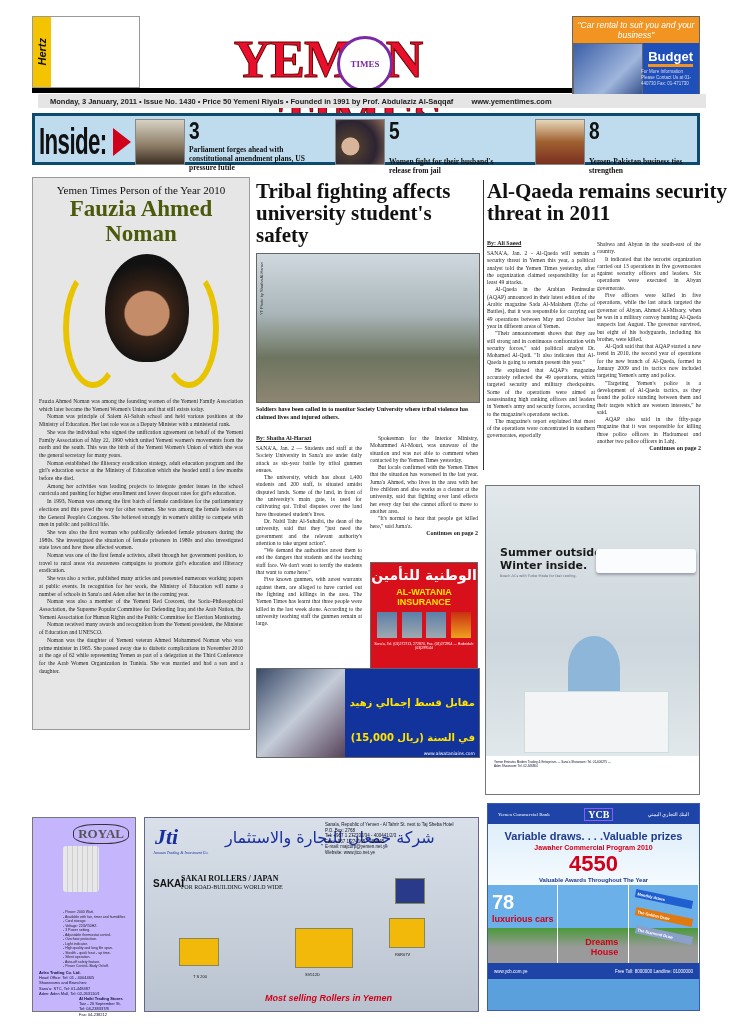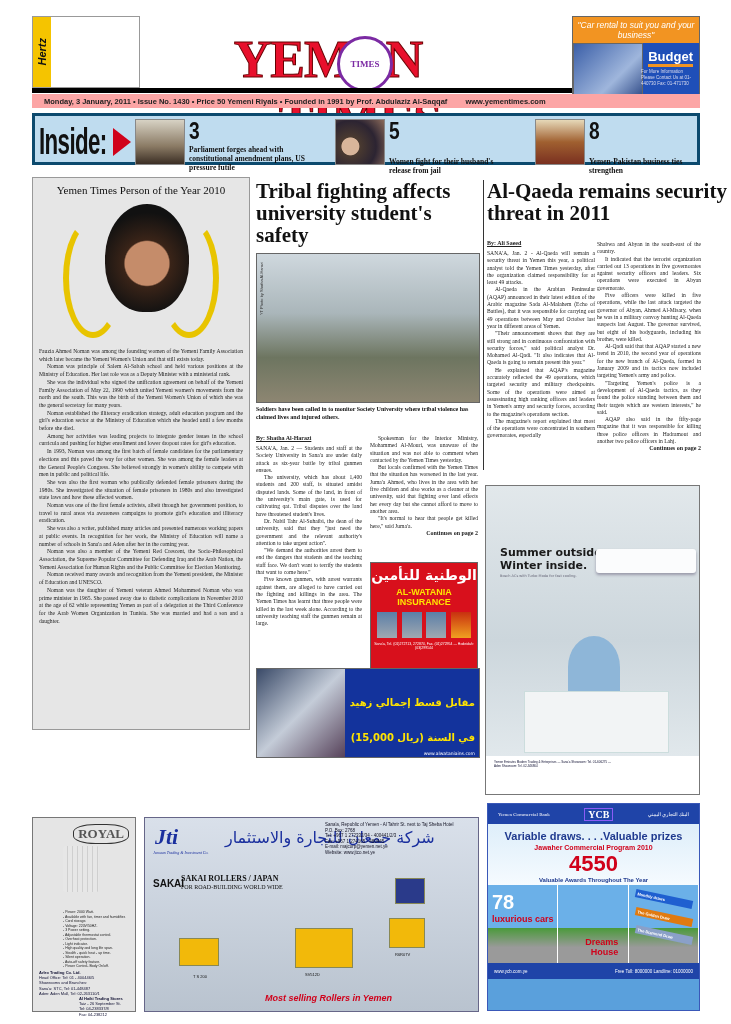--- a/index.html
+++ b/index.html
@@ -15,21 +15,21 @@
 .hertz .t3{font:bold 8px "Liberation Sans",sans-serif;border-top:1px solid #f5c400;margin-top:6px;padding-top:3px}
 .hertz .t4{font:4px "Liberation Sans",sans-serif;margin-top:2px}
 .logo{left:175px;top:30px;width:370px;height:60px;text-align:center;font:bold 52px "Liberation Serif",serif;color:#e8102c;letter-spacing:-1px;-webkit-text-stroke:1px #600;line-height:60px}
 .logo-emblem{left:337px;top:36px;width:56px;height:56px;border-radius:50%;background:#fff;border:3px solid #7b2aa3;font:bold 9px "Liberation Serif",serif;color:#7b2aa3;display:flex;align-items:center;justify-content:center;flex-direction:column}
 .budget{left:572px;top:16px;width:128px;height:88px;background:#1f4fb8;border:1px solid #666;overflow:hidden}
 .budget .top{background:#f29422;color:#fff;font:italic 8.5px "Liberation Sans",sans-serif;text-align:center;padding:3px 4px;line-height:10px;height:26px}
 .budget .photo{position:absolute;left:0;top:26px;width:70px;height:62px;background:linear-gradient(135deg,#3b5fa8,#9fb6dc 60%,#1e3a7a)}
 .budget .brand{position:absolute;right:6px;top:32px;font:bold 13px "Liberation Sans",sans-serif;color:#fff;border-bottom:3px solid #f29422}
 .budget .sub{position:absolute;right:6px;top:52px;font:4.5px "Liberation Sans",sans-serif;color:#dde;line-height:6px;text-align:left;width:52px}
 .rule{left:32px;top:88px;width:540px;height:5px;background:#000}
-.dateline{left:32px;top:94px;width:668px;height:14px;background:#fca5a5;font:bold 7.5px "Liberation Sans",sans-serif;color:#222;padding:3px 0 0 12px;white-space:nowrap}
+.dateline{left:38px;top:94px;width:668px;height:14px;background:#e5e5e5;font:bold 7.5px "Liberation Sans",sans-serif;color:#222;padding:3px 0 0 12px;white-space:nowrap}
 .dateline .web{margin-left:16px}
 
 .inside{left:32px;top:113px;width:668px;height:52px;background:#bfdcef;border:3px solid #0c4a6e}
 .inside .lbl{position:absolute;left:4px;top:5px;font:bold 36px "Liberation Sans",sans-serif;transform:scaleX(.62);transform-origin:left;letter-spacing:-1px}
 .inside .tri{position:absolute;left:78px;top:12px;width:0;height:0;border-top:14px solid transparent;border-bottom:14px solid transparent;border-left:18px solid #d0021b}
 .teaser{position:absolute;top:3px;display:flex}
 .teaser .thumb{width:50px;height:46px;border:1px solid #888}
 .teaser .num{font:bold 24px "Liberation Sans",sans-serif;line-height:24px;margin-left:4px;transform:scaleX(.8);transform-origin:left}
 .teaser .txt{font:bold 7.5px "Liberation Serif",serif;line-height:9px;margin-left:4px;margin-top:2px;width:125px}
 
@@ -68,21 +68,21 @@
 .bosch{left:485px;top:485px;width:215px;height:310px;border:1px solid #777;background:linear-gradient(180deg,#e2e8eb,#ccd6dc 50%,#e8eef1)}
 .bosch .hd{position:absolute;left:14px;top:60px;font:bold 11px "DejaVu Sans",sans-serif;line-height:13px;color:#1a1a1a}
 .bosch .sub{position:absolute;left:14px;top:88px;font:3.5px "DejaVu Sans",sans-serif;color:#667}
 .bosch .ac{position:absolute;left:110px;top:63px;width:100px;height:24px;background:#fbfcfd;border-radius:3px;box-shadow:0 2px 3px #99a}
 .bosch .hat{position:absolute;left:82px;top:150px;width:52px;height:62px;background:#8eb6d8;border-radius:50% 50% 10% 10%}
 .bosch .paper{position:absolute;left:38px;top:205px;width:145px;height:62px;background:#f2f4f5;border:1px solid #cdd}
 .bosch .foot{position:absolute;left:0;bottom:0;width:100%;height:38px;background:#fff;padding:4px 8px;font:3px "Liberation Sans",sans-serif;color:#113}
 .bosch .logo{position:absolute;right:10px;top:4px;font:bold 12px "Liberation Sans",sans-serif;color:#d0021b;text-align:right}
 .bosch .tag{font:4.5px "Liberation Sans",sans-serif;color:#333}
 
-.royal{left:32px;top:817px;width:104px;height:195px;border:1px solid #777;background:#e5e5e5}
+.royal{left:32px;top:817px;width:104px;height:195px;border:1px solid #777;background:#c4b5fd}
 .royal .brand{position:absolute;right:6px;top:6px;font:bold 13px "Liberation Serif",serif;border:1px solid #333;border-radius:40%;padding:1px 4px;color:#555}
 .royal .heater{position:absolute;left:30px;top:28px;width:36px;height:46px;background:repeating-linear-gradient(90deg,#e7e7e7 0 4px,#cfcfcf 4px 5px);border-radius:3px}
 .royal .spec{position:absolute;left:30px;top:92px;font:3.5px "Liberation Sans",sans-serif;line-height:4.5px;color:#222}
 .royal .addr{position:absolute;left:6px;top:152px;font:4px "Liberation Sans",sans-serif;line-height:5.2px;color:#113}
 .sakai{left:144px;top:817px;width:335px;height:195px;border:1px solid #668;background:linear-gradient(180deg,#d9e0ea,#b9c3cf)}
 .sakai .jti{position:absolute;left:10px;top:6px;font:bold italic 22px "Liberation Serif",serif;color:#1a2f9e}
 .sakai .jsub{position:absolute;left:8px;top:32px;font:italic 4px "Liberation Serif",serif;color:#1a2f9e}
 .sakai .ar{position:absolute;left:80px;top:10px;font:16px "DejaVu Sans",sans-serif;color:#1a2f9e}
 .sakai .contact{position:absolute;left:180px;top:4px;font:4.5px "Liberation Sans",sans-serif;line-height:5.5px;color:#112;width:150px}
 .sakai .sk{position:absolute;left:8px;top:60px;font:bold 10px "Liberation Sans",sans-serif}
@@ -156,20 +156,21 @@
     <div class="thumb" style="background:linear-gradient(180deg,#e6d8b8,#a06030 50%,#7a3020)"></div>
     <div>
       <div class="num">8</div>
       <div class="txt" style="margin-top:14px">Yemen-Pakistan business ties strengthen</div>
     </div>
   </div>
 </div>
 
 <div class="abs poy">
   <div class="kick">Yemen Times Person of the Year 2010</div>
+  <div class="name">Fauzia Ahmed Noman</div>
   <div class="portrait">
     <div class="wing" style="left:20px;border-right-color:transparent;border-top-color:transparent"></div>
     <div class="wing" style="right:20px;border-left-color:transparent;border-top-color:transparent"></div>
     <div class="face"></div>
   </div>
   <div class="body-text">
     <p>Fauzia Ahmed Noman was among the founding women of the Yemeni Family Association which later became the Yemeni Women's Union and that still exists today.</p>
     <p>Noman was principle of Salem Al-Sabah school and held various positions at the Ministry of Education. Her last role was as a Deputy Minister with a ministerial rank.</p>
     <p>She was the individual who signed the unification agreement on behalf of the Yemeni Family Association of May 22, 1990 which united Yemeni women's movements from the north and the south. This was the birth of the Yemeni Women's Union of which she was the general secretary for many years.</p>
     <p>Noman established the illiteracy eradication strategy, adult education program and the girl's education sector at the Ministry of Education which she headed until a few months before she died.</p>

